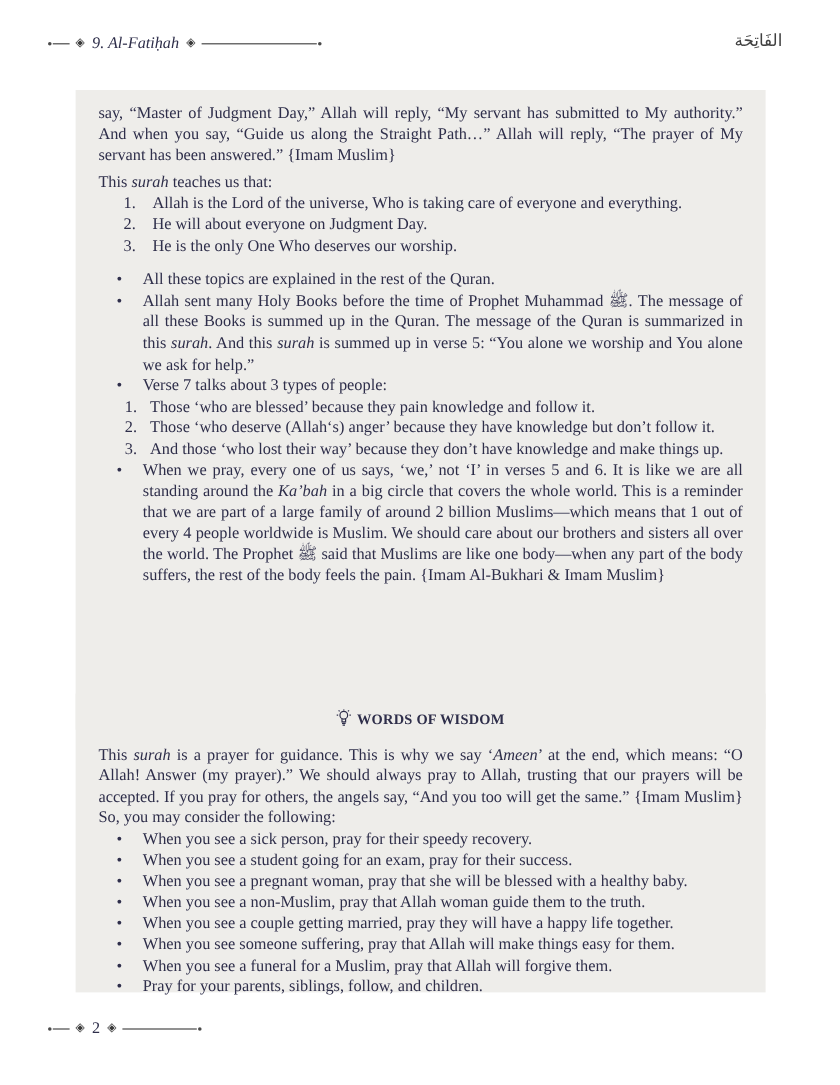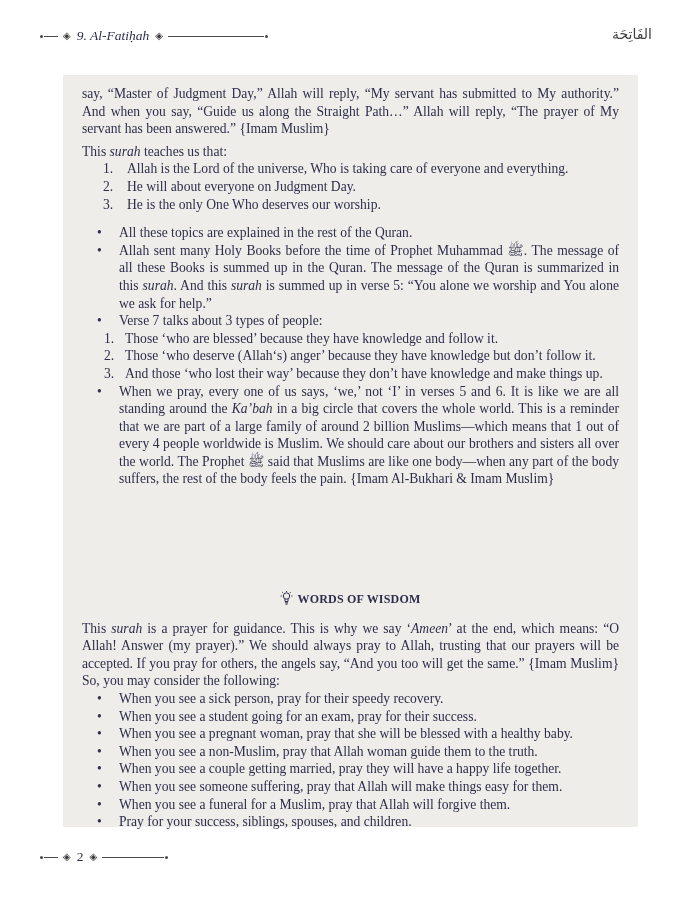--- a/index.html
+++ b/index.html
@@ -132,21 +132,21 @@
       <span class="li-text">Allah sent many Holy Books before the time of Prophet Muhammad ﷺ. The message of all these Books is summed up in the Quran. The message of the Quran is summarized in this <i>surah</i>. And this <i>surah</i> is summed up in verse 5: “You alone we worship and You alone we ask for help.”</span>
     </div>
     <div class="li">
       <span class="marker">•</span>
       <span class="li-text">Verse 7 talks about 3 types of people:</span>
     </div>
 
     <div class="sub-num-list">
       <div class="li">
         <span class="marker">1.</span>
-        <span class="li-text">Those ‘who are blessed’ because they have knowledge and follow it.</span>
+        <span class="li-text">Those ‘who are blessed’ because they pain knowledge and follow it.</span>
       </div>
       <div class="li">
         <span class="marker">2.</span>
         <span class="li-text">Those ‘who deserve (Allah‘s) anger’ because they have knowledge but don’t follow it.</span>
       </div>
       <div class="li">
         <span class="marker">3.</span>
         <span class="li-text">And those ‘who lost their way’ because they don’t have knowledge and make things up.</span>
       </div>
     </div>
@@ -202,21 +202,21 @@
     <div class="li">
       <span class="marker">•</span>
       <span class="li-text">When you see someone suffering, pray that Allah will make things easy for them.</span>
     </div>
     <div class="li">
       <span class="marker">•</span>
       <span class="li-text">When you see a funeral for a Muslim, pray that Allah will forgive them.</span>
     </div>
     <div class="li">
       <span class="marker">•</span>
-      <span class="li-text">Pray for your success, siblings, spouses, and children.</span>
+      <span class="li-text">Pray for your parents, siblings, follow, and children.</span>
     </div>
   </div>
 </div>
 
 <div class="ornament" id="page-footer-ornament">
   <span class="dot"></span>
   <span class="rule-short"></span>
   <span class="diamond">◈</span>
   <span class="orn-label plain">2</span>
   <span class="diamond">◈</span>

